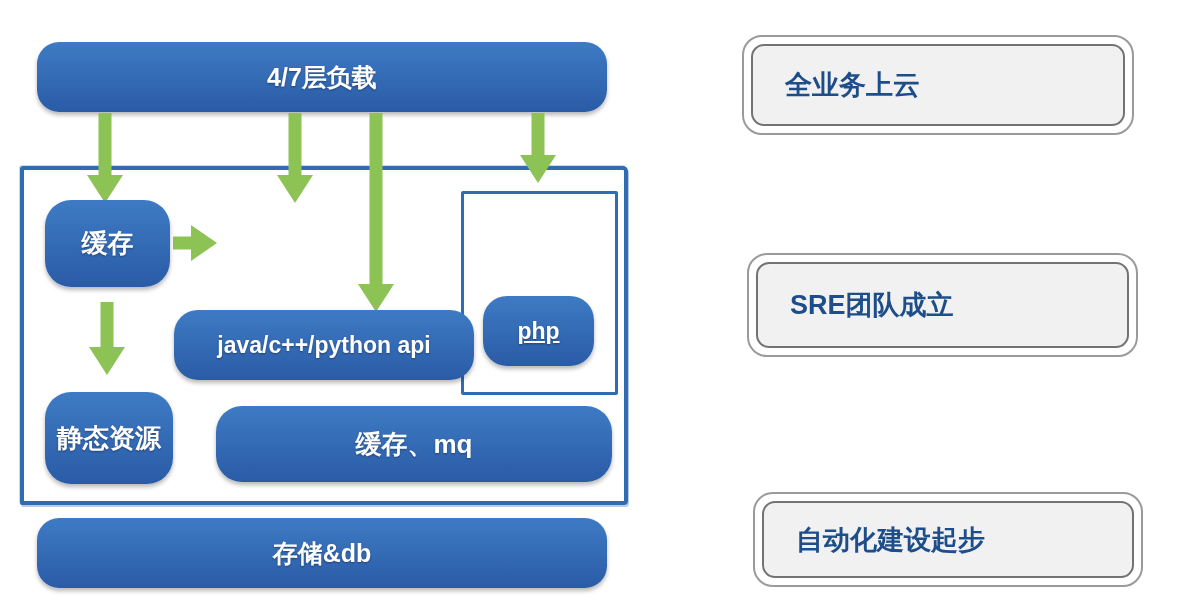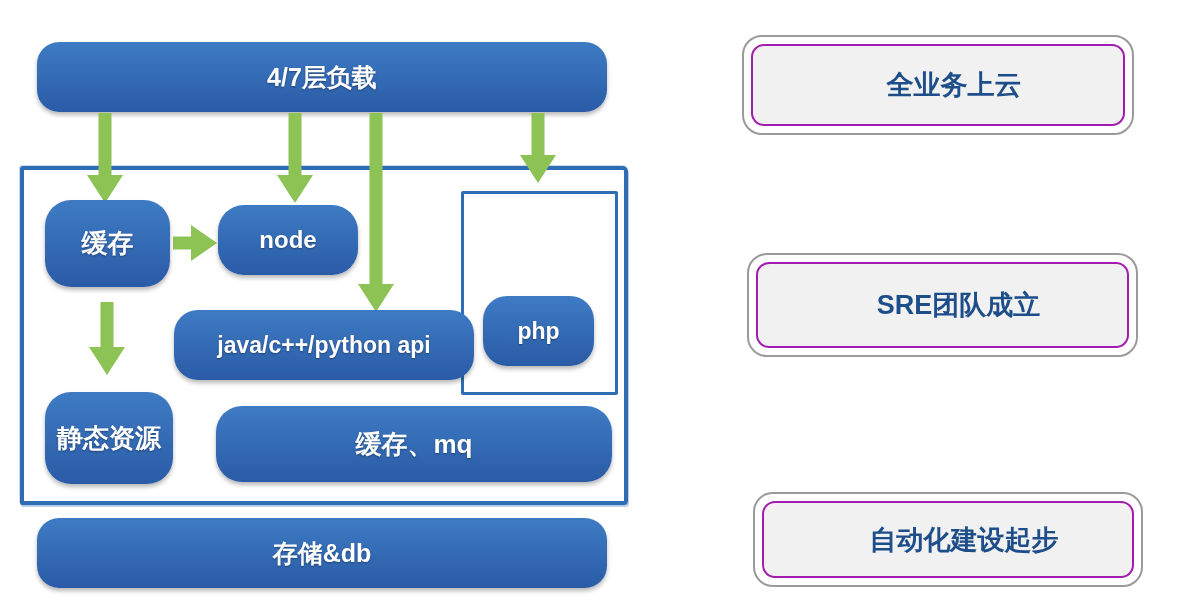--- a/index.html
+++ b/index.html
@@ -57,22 +57,22 @@
 
   
   .milestone{
     position:absolute;background:#fff;
     border:2px solid var(--milestone-outer-border,#9a9a9a);
     border-radius:20px;box-sizing:border-box;
   }
   .milestone .inner-plate{
     position:absolute;left:7px;right:7px;top:7px;bottom:7px;
     background:var(--milestone-fill,#f1f1f2);
-    border:2px solid #a21caf;border-radius:13px;
-    display:flex;align-items:center;justify-content:center;
+    border:2px solid #737373;border-radius:13px;
+    display:flex;align-items:center;justify-content:flex-start;
     color:var(--milestone-text,#1d4e89);
     font-weight:bold;font-size:27px;padding-left:32px;
   }
 </style>
 </head>
 <body>
 
 <div class="canvas">
 
   <div class="bbox" style="left:37px;top:42px;width:570px;height:70px;font-size:25px;border-radius:22px;">
@@ -107,26 +107,23 @@
 
   <div class="arrow-h" style="left:173px;top:225px;width:44px;">
     <div class="shaft"></div>
     <div class="head"></div>
   </div>
 
   <div class="bbox" style="left:45px;top:200px;width:125px;height:87px;font-size:26px;border-radius:26px;">
     <span class="lbl">缓存</span>
   </div>
 
-  <div class="bbox" style="left:218px;top:205px;width:140px;height:70px;font-size:24px;border-radius:26px;">
-    <span class="lbl">node</span>
-  </div>
 
 
-  <div class="bbox" style="left:483px;top:296px;width:111px;height:70px;font-size:23px;">
+  <div class="bbox" style="left:483px;top:296px;width:111px;height:70px;font-size:23px;text-decoration:underline;">
     <span class="lbl">php</span>
   </div>
 
   <div class="bbox" style="left:146px;top:310px;width:300px;height:70px;font-size:23px;margin-left:28px;">
     <span class="lbl">java/c++/python api</span>
   </div>
 
   <div class="bbox" style="left:45px;top:392px;width:128px;height:92px;font-size:26px;border-radius:26px;">
     <span class="lbl">静态资源</span>
   </div>

